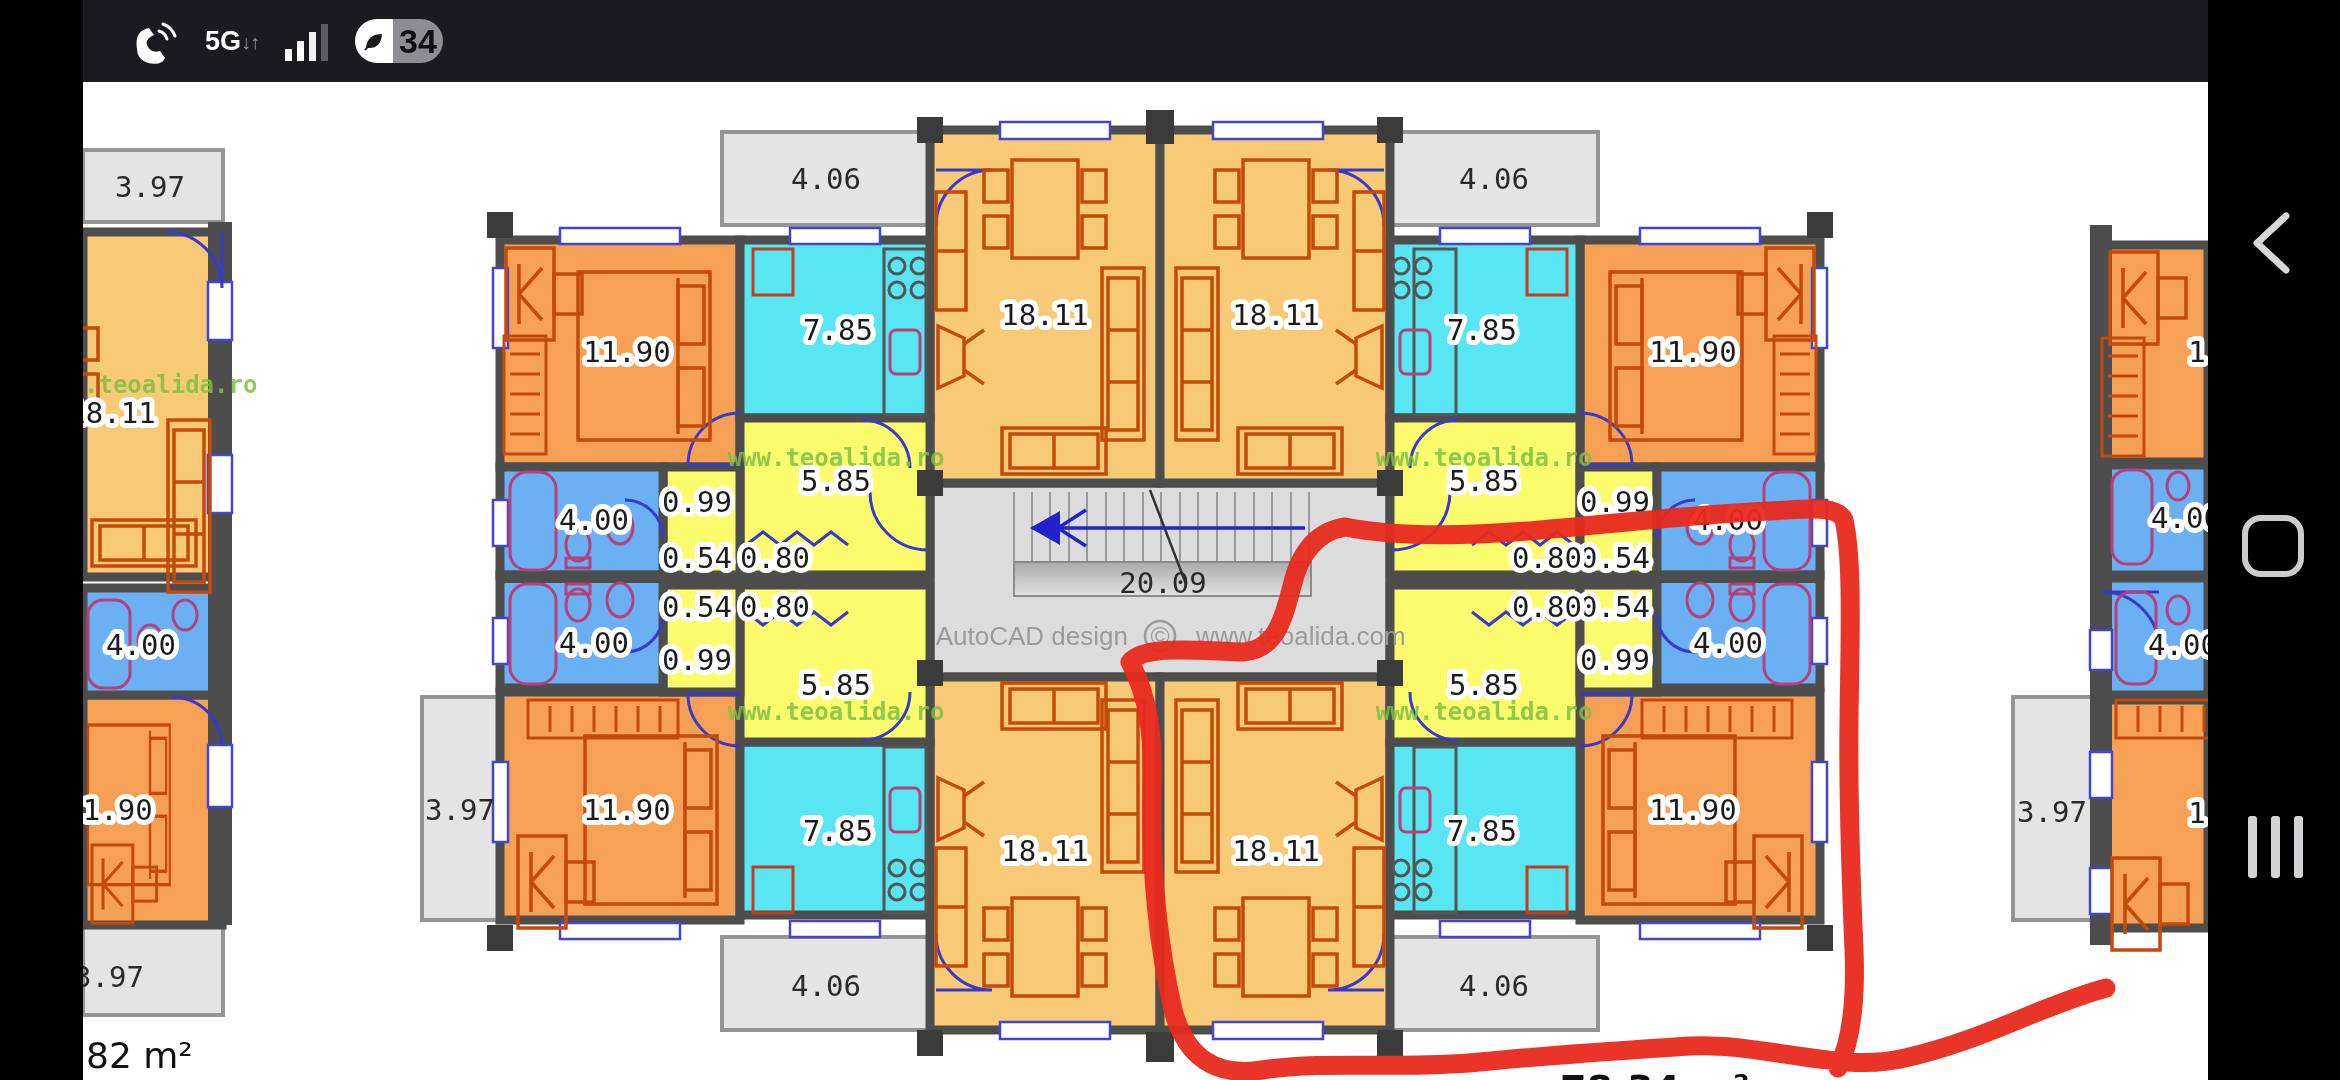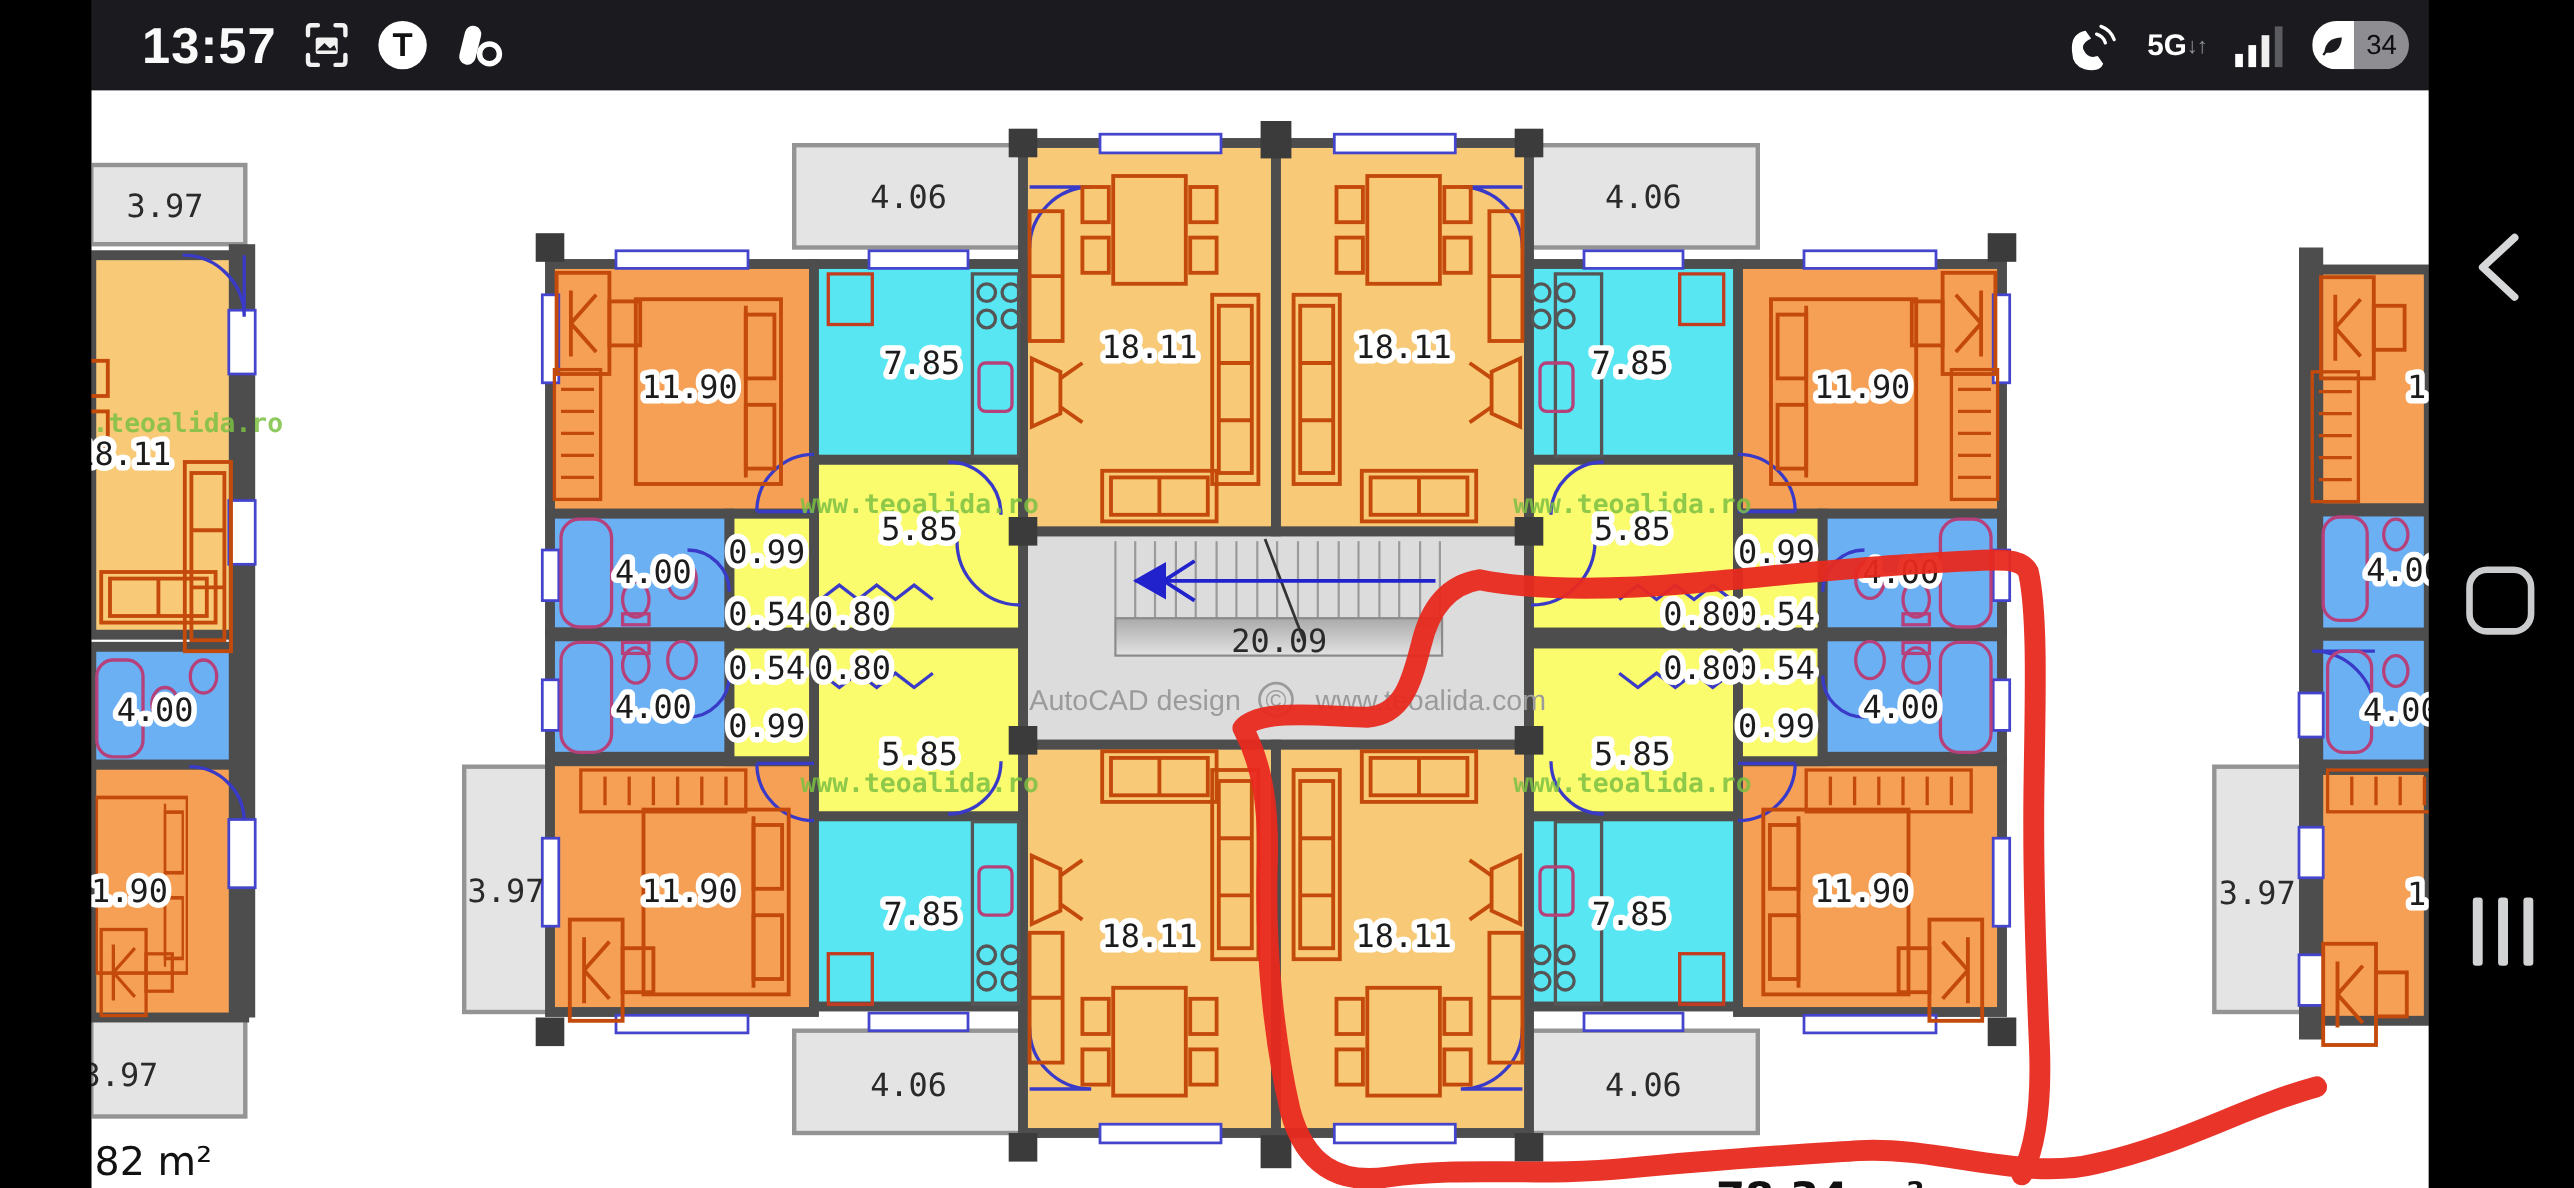--- a/index.html
+++ b/index.html
@@ -11,21 +11,21 @@
              padding:0 18px 0 46px;}
   .sb-left{display:flex;align-items:center;gap:22px;}
   .sb-time{color:#fafafa;font-size:46px;font-weight:800;letter-spacing:1px;}
   .sb-right{display:flex;align-items:center;gap:24px;}
   .net5g{display:flex;flex-direction:row;align-items:center;line-height:1;}
   .net5g .g{color:#fff;font-size:27px;font-weight:700;}
   .net5g .a{color:#8f949b;font-size:20px;margin-top:1px;letter-spacing:-1px;}
   .battery{width:88px;height:44px;border-radius:22px;overflow:hidden;display:flex;}
   .battery .cap{width:38px;background:#fff;display:flex;align-items:center;justify-content:center;}
   .battery .lvl{flex:1;background:#8d8d92;display:flex;align-items:center;justify-content:center;
-                color:#0f0f12;font-size:25px;font-weight:400;}
+                color:#0f0f12;font-size:34px;font-weight:700;}
   
   .navbtn{position:absolute;cursor:pointer;}
   
   text{font-family:"DejaVu Sans Mono","Liberation Mono",monospace;}
   .d{font-size:29px;fill:#1c1c1c;text-anchor:middle;paint-order:stroke;stroke:#ffffff;stroke-width:10px;stroke-linejoin:round;}
   .g{font-size:29px;fill:#2a2a2a;text-anchor:middle;}
   .wm{font-size:24px;fill:#7cc143;text-anchor:middle;opacity:.85;font-weight:bold;}
   .cr{font-size:26px;fill:#9b9b9b;text-anchor:middle;font-family:"Liberation Sans",sans-serif;}
   .ar{font-size:36px;fill:#111;text-anchor:start;font-family:"DejaVu Sans",sans-serif;}
 </style>
@@ -442,41 +442,20 @@
          C1277,650 1284,616 1292,586 C1299,556 1314,532 1345,527
          C1400,538 1470,536 1540,530 C1620,523 1700,514 1770,511
          C1810,509 1837,505 1844,520 C1853,560 1850,640 1849,720
          C1848,800 1851,880 1854,950 C1856,1000 1852,1040 1838,1068" fill="none" stroke="#e8291f" stroke-width="19" stroke-linecap="round" stroke-linejoin="round" opacity="0.95"></path>
 
     <rect x="0" y="82" width="83" height="998" fill="#000000"></rect>
     <rect x="2208" y="82" width="132" height="998" fill="#000000"></rect>
   </svg>
 
   <div class="statusbar">
-    <div class="sb-left">
-      <span class="sb-time">13:57</span>
-      <svg width="46" height="46" viewBox="0 0 46 46">
-        <g stroke="#f2f2f3" stroke-width="4" fill="none" stroke-linecap="round">
-          <path d="M6,14 V8 Q6,5 9,5 H15"></path>
-            <path d="M31,5 H37 Q40,5 40,8 V14"></path>
-          <path d="M40,32 V38 Q40,41 37,41 H31"></path>
-            <path d="M15,41 H9 Q6,41 6,38 V32"></path>
-        </g>
-        <rect x="13" y="16" width="20" height="15" rx="2" fill="#f2f2f3"></rect>
-        <path d="M14,28 L21,21 L26,26 L30,23 L32,28 Z" fill="#1b1b1f"></path>
-      </svg>
-      <svg width="48" height="48" viewBox="0 0 48 48">
-        <circle cx="24" cy="24" r="22" fill="#ffffff"></circle>
-        <text x="24" y="34" text-anchor="middle" style="font:bold 30px 'Liberation Sans',sans-serif" fill="#111">T</text>
-      </svg>
-      <svg width="48" height="48" viewBox="0 0 48 48">
-        <rect x="8" y="6" width="15" height="36" rx="7.5" fill="#ffffff" transform="rotate(14 15 24)"></rect>
-        <circle cx="33" cy="32" r="9" fill="none" stroke="#ffffff" stroke-width="5"></circle>
-      </svg>
-    </div>
     <div class="sb-right">
       <svg width="52" height="48" viewBox="0 0 52 48">
         <path d="M8,32 Q5,14 20,11 L25,18 Q16,22 18,28 Q22,37 31,34 L36,41 Q33,49 19,46 Q8,42 8,32 Z" fill="#fff"></path>
         <g stroke="#fff" stroke-width="3" fill="none" stroke-linecap="round">
           <path d="M30,14 A12,12 0 0 1 38,22"></path>
             <path d="M34,7 A20,20 0 0 1 46,19"></path>
         </g>
       </svg>
       <div class="net5g">
         <span class="g">5G</span>

